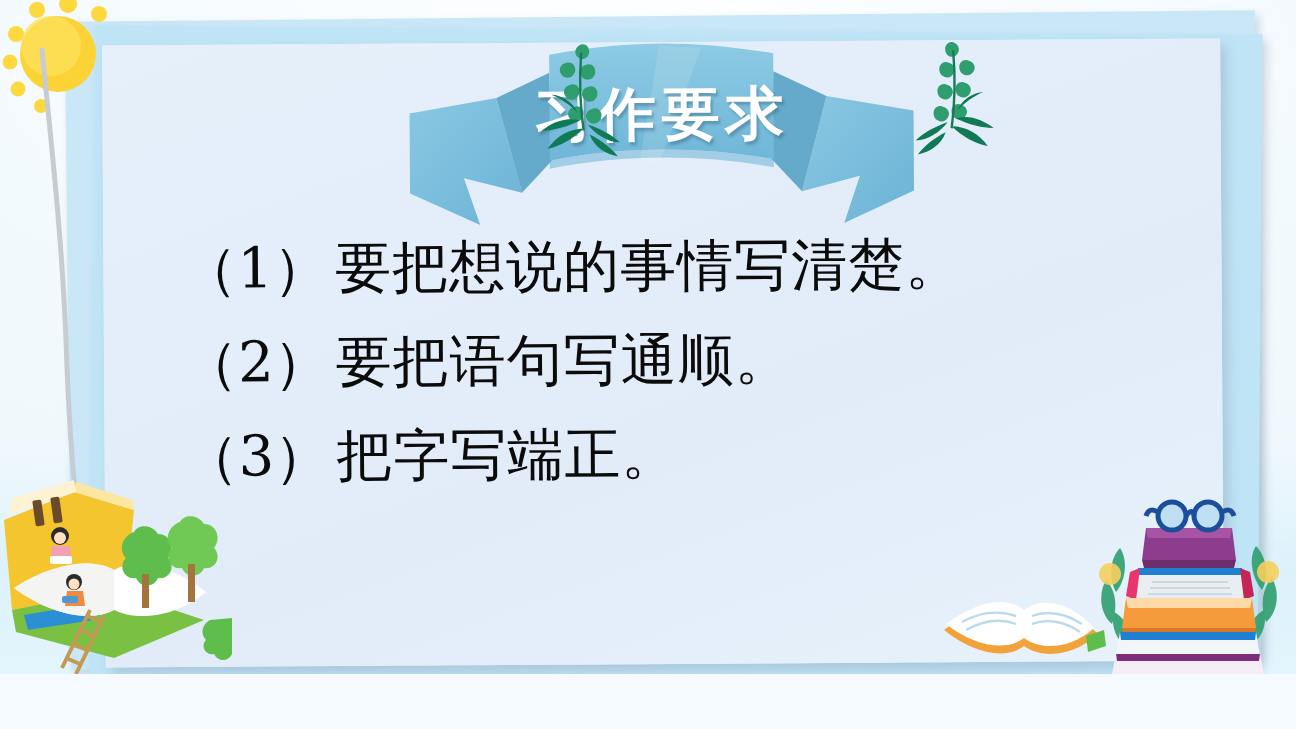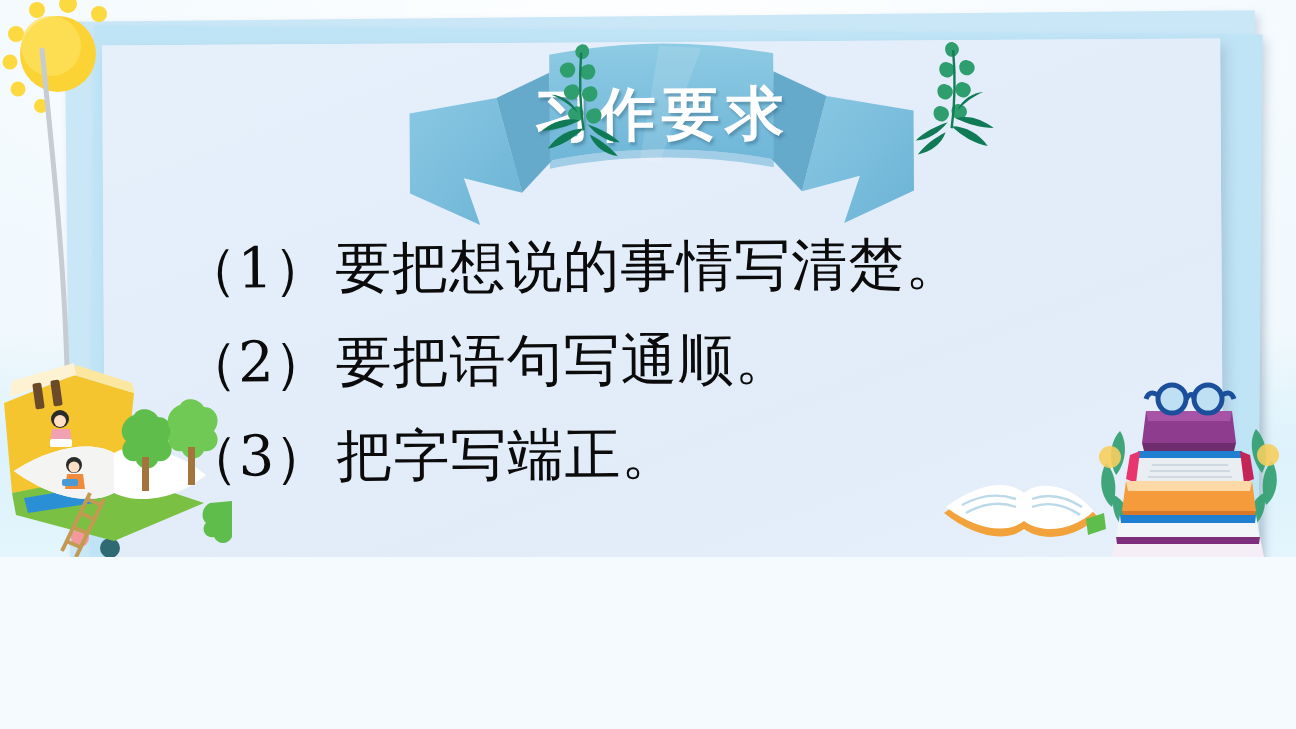--- a/index.html
+++ b/index.html
@@ -3,21 +3,21 @@
 <meta charset="utf-8">
 <style>
   * { margin:0; padding:0; box-sizing:border-box; }
   html,body{ width:1296px; height:729px; overflow:hidden; }
   body{
     font-family:"Liberation Serif", serif;
     background:#f4fafd;
   }
   #stage{
     position:relative;
-    width:1296px; height:557px;
+    width:1296px; height:674px;
     overflow:hidden;
     background:
       radial-gradient(120% 90% at 50% 10%, #ffffff 0%, #f3fafe 45%, #eef7fc 100%);
   }
 
   
   .bg-wash{
     position:absolute; left:0; right:0; bottom:0; height:230px;
     background:linear-gradient(180deg, rgba(222,243,252,0) 0%, rgba(214,240,251,.75) 55%, rgba(226,245,253,.9) 100%);
     pointer-events:none;

